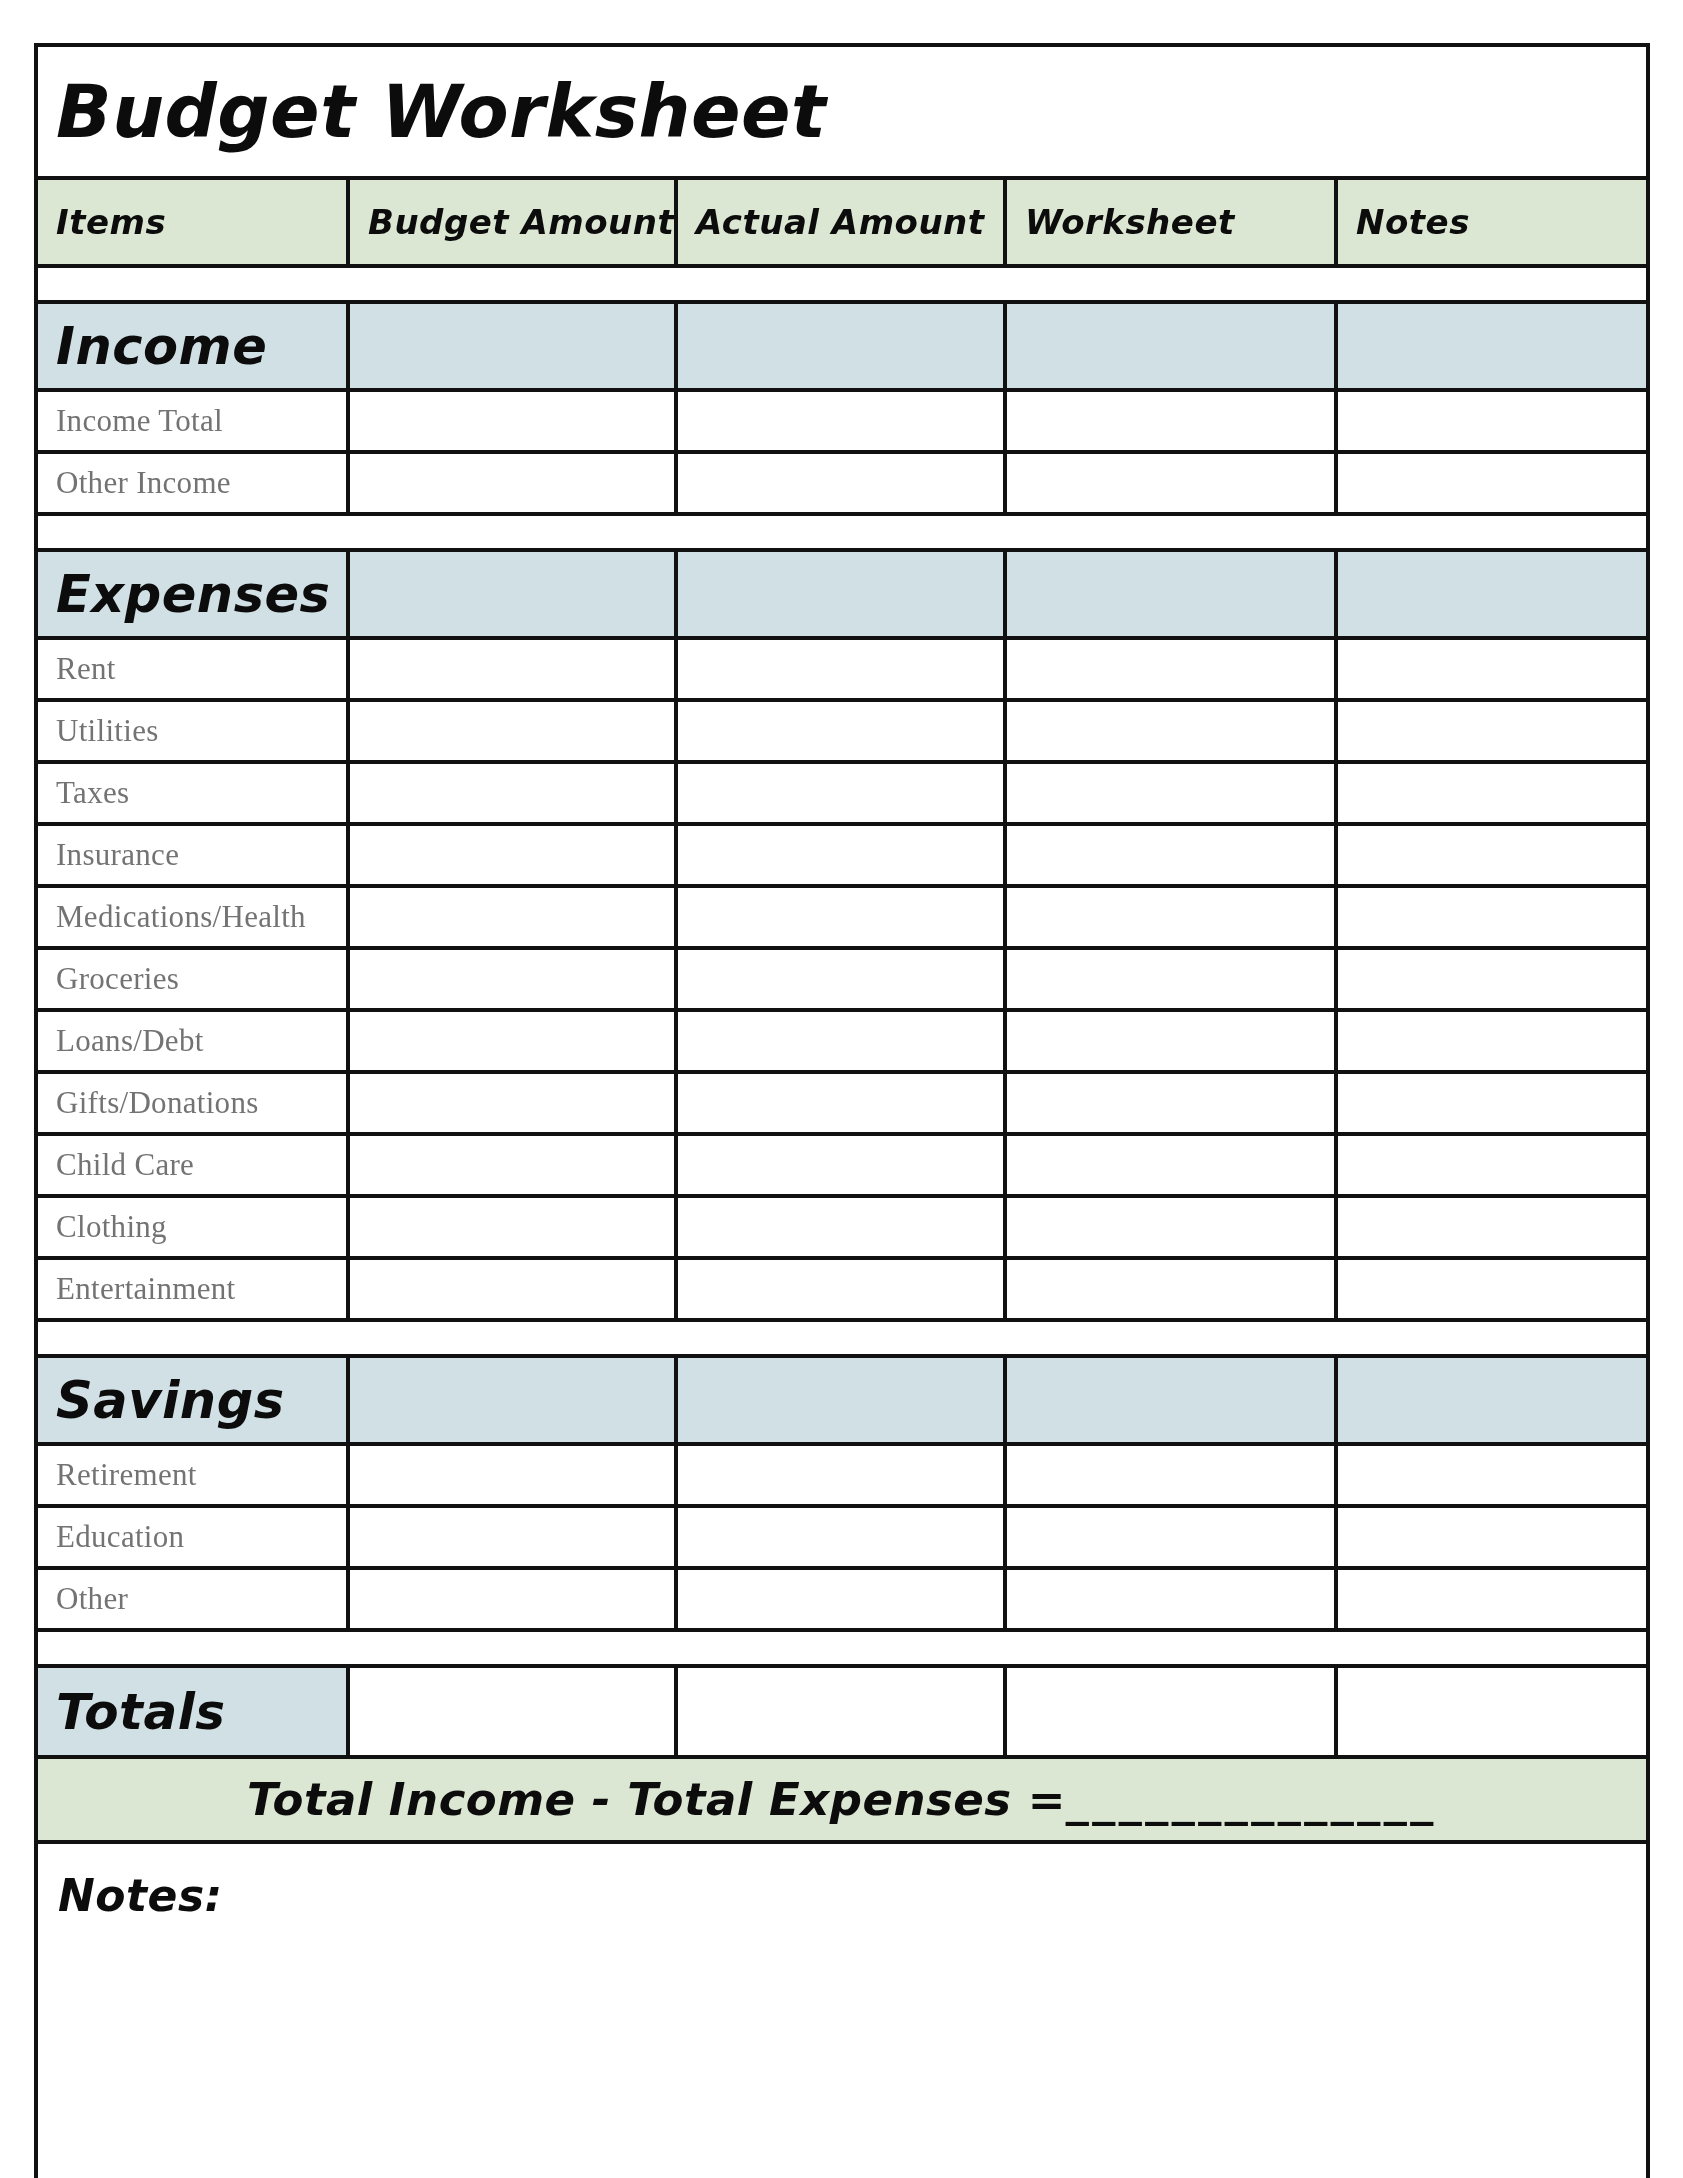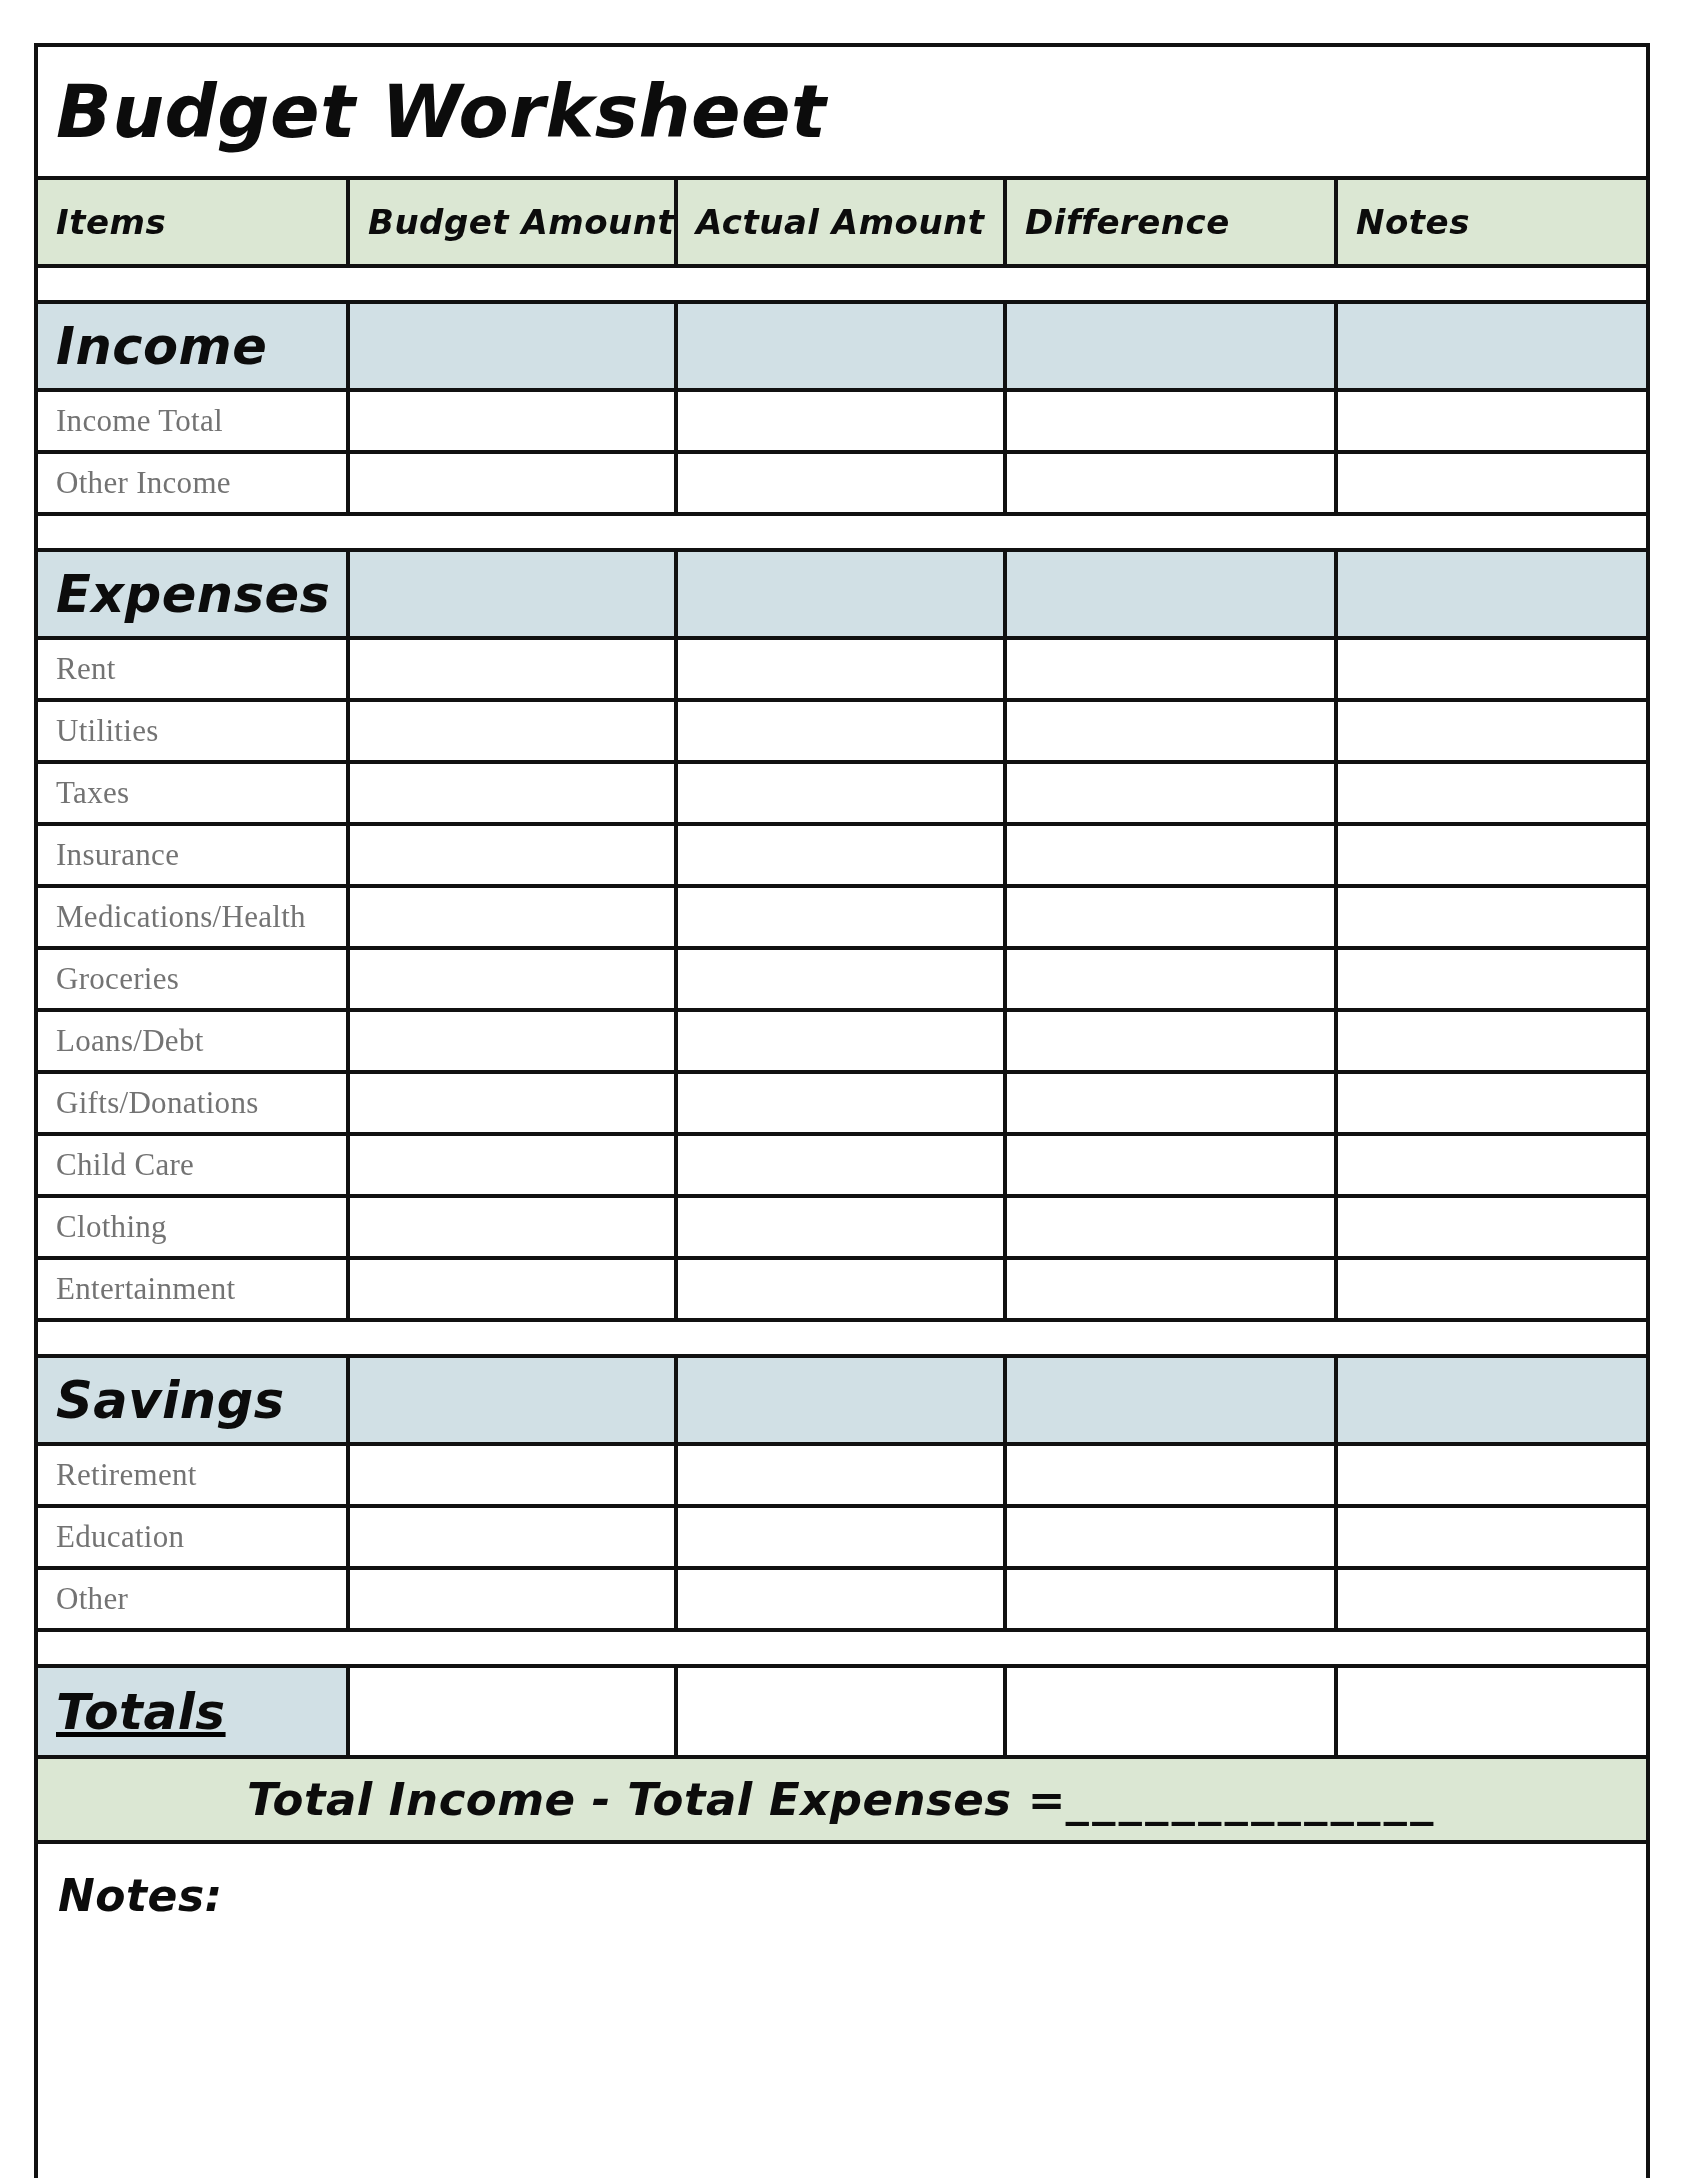--- a/index.html
+++ b/index.html
@@ -63,21 +63,21 @@
   .section-row .cell{font-size:51px;}
 
   .item-row{height:62px;background:#fff;}
   .label-cell{
     font-family:"Liberation Serif","DejaVu Serif",serif;
     font-size:31px;color:#737373;
     letter-spacing:0.3px;
   }
   .entry{background:#fff;}
 
-  .totals-row{height:91px;background:#fde047;text-decoration:underline;}
+  .totals-row{height:91px;background:#fde047;}
   .totals-row .totals-label{background:var(--blue);font-size:50px;}
 
   .formula-row{
     height:85px;background:var(--green);
     align-items:center;justify-content:center;
   }
   .formula-row .formula{font-size:45px;}
   .formula-row .blank{letter-spacing:4px;font-weight:700;}
 
   .notes-row{
@@ -96,21 +96,21 @@
   <div class="sheet">
 
     <div class="row title-row">
       <span class="hand title">Budget Worksheet</span>
     </div>
 
     <div class="row header-row" id="header-row">
         <div class="cell c0 hand">Items</div>
         <div class="cell c1 hand">Budget Amount</div>
         <div class="cell c2 hand">Actual Amount</div>
-        <div class="cell c3 hand">Difference</div>
+        <div class="cell c3 hand">Worksheet</div>
         <div class="cell c4 hand">Notes</div>
       </div>
 
     <div id="body-rows" style="display:contents"><div class="row spacer-row"></div><div class="row section-row">
           <div class="cell c0 hand">Income</div>
           <div class="cell c1"></div>
           <div class="cell c2"></div>
           <div class="cell c3"></div>
           <div class="cell c4"></div>
         </div><div class="row item-row">

